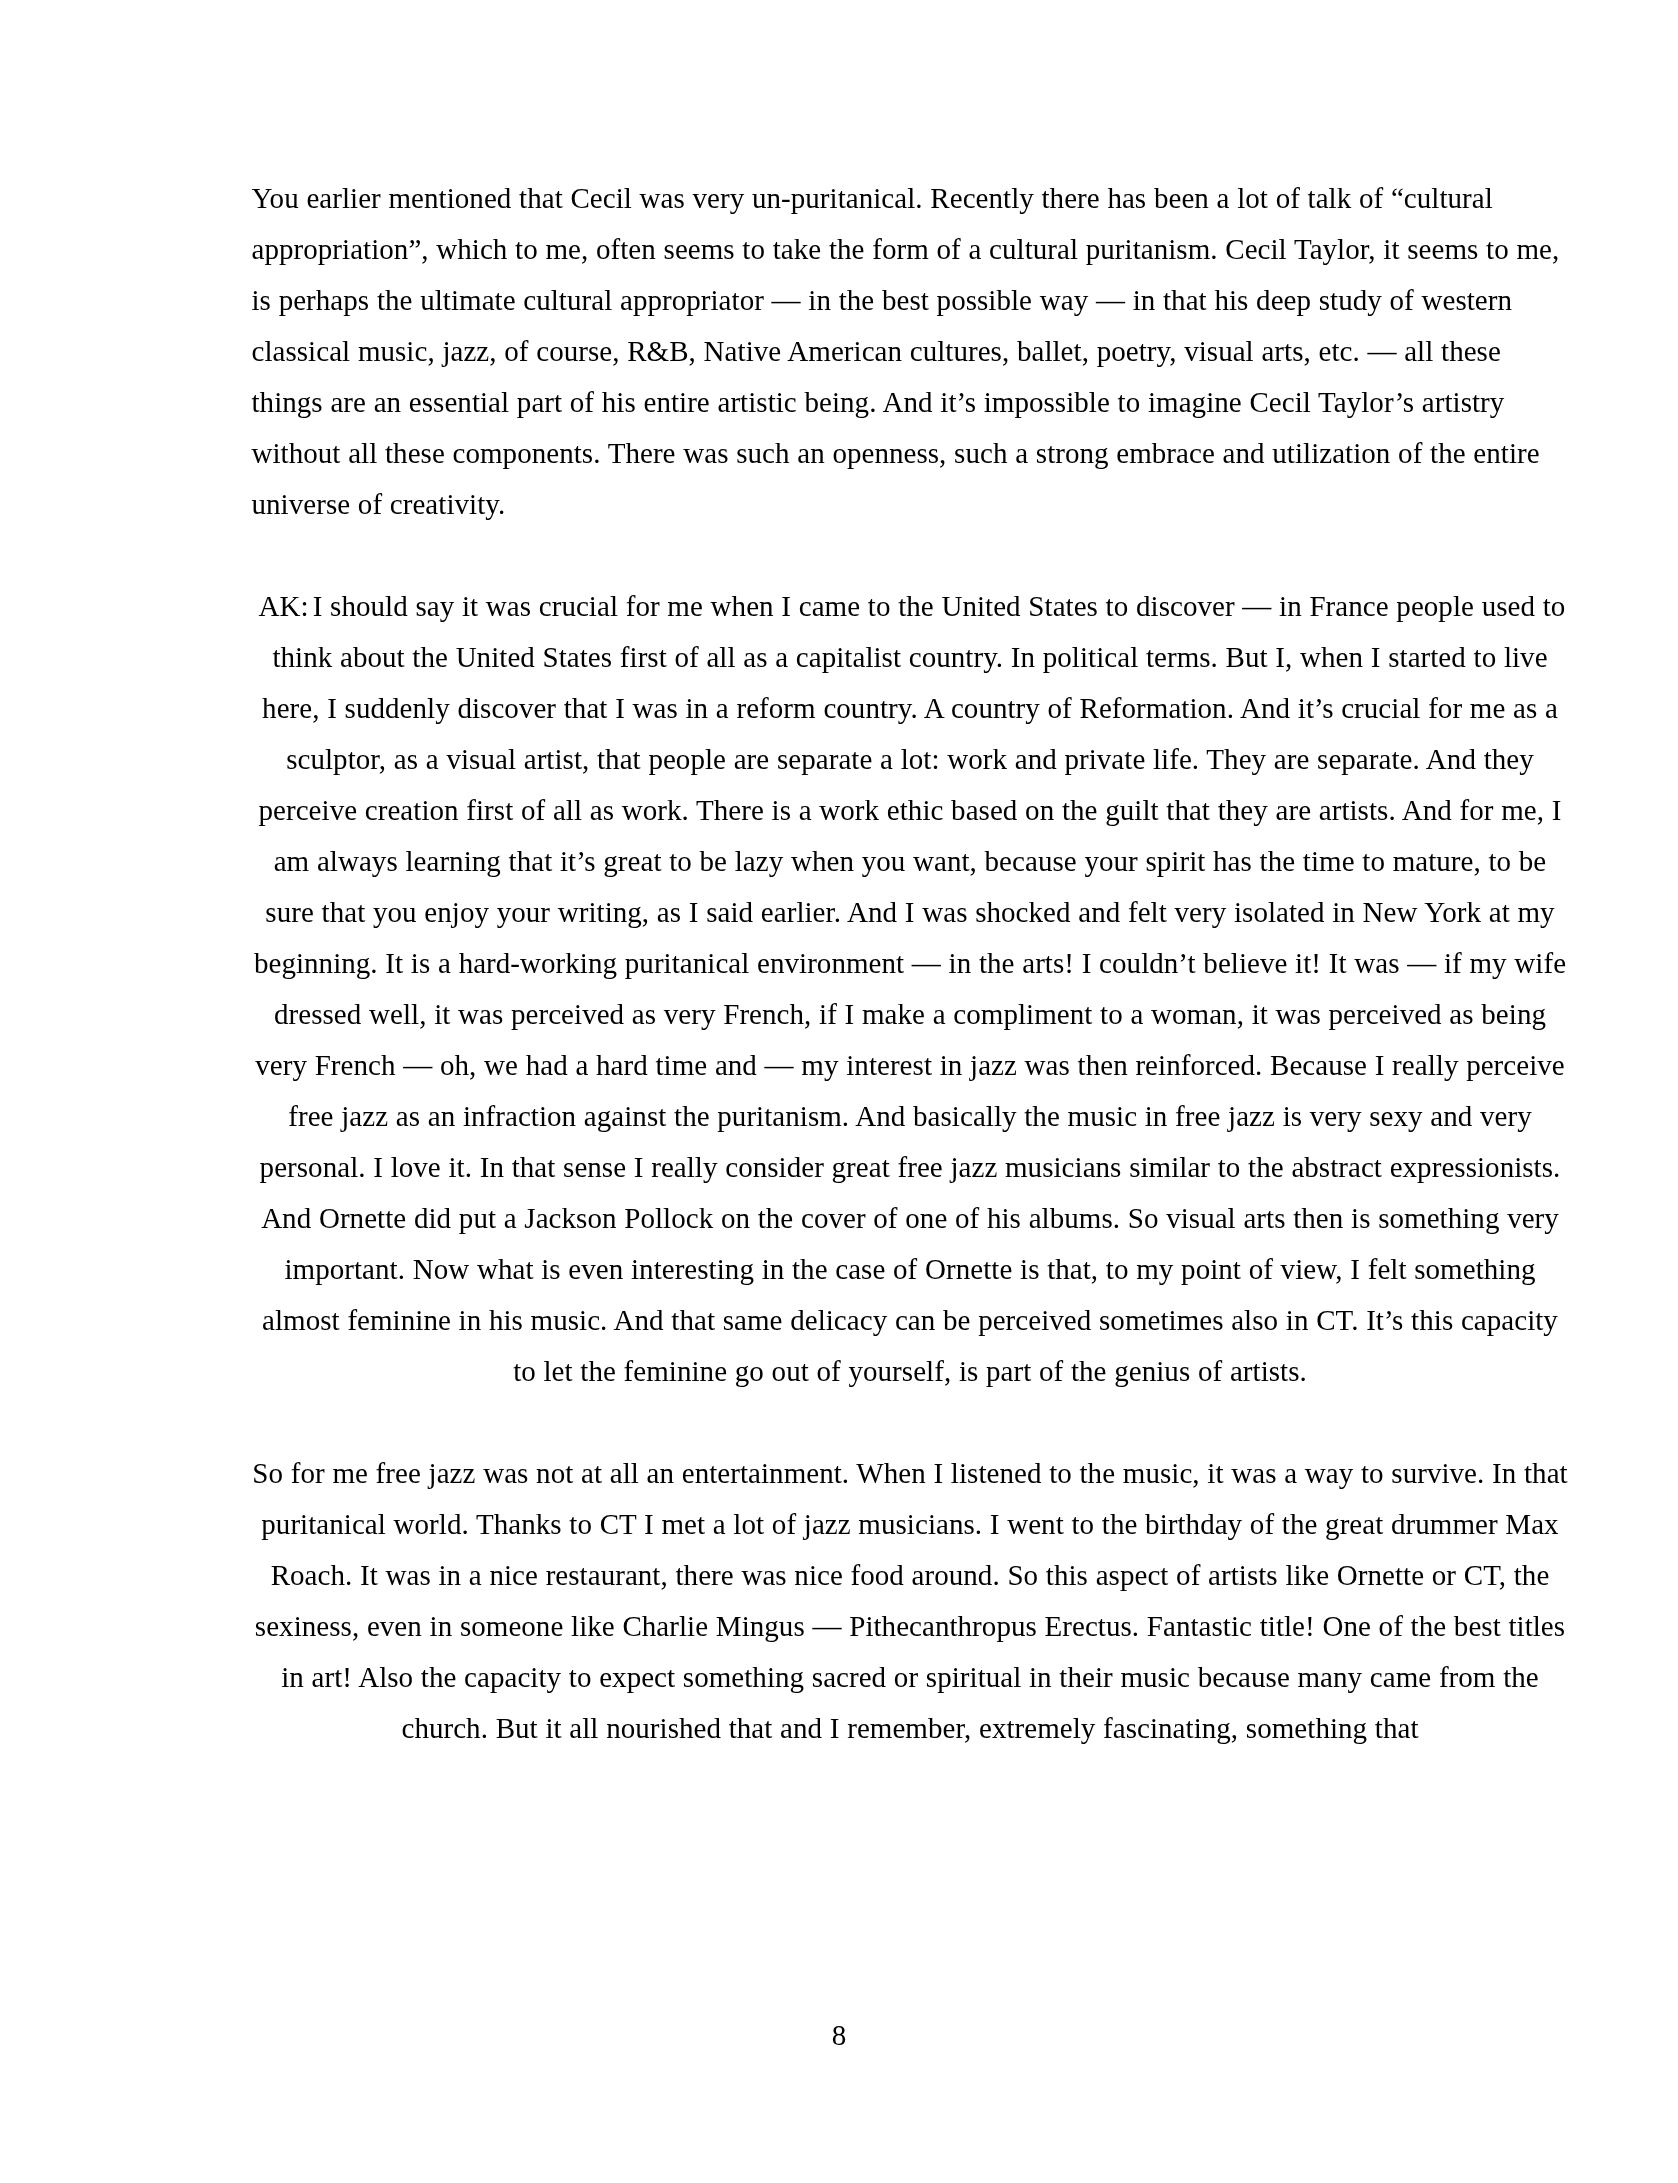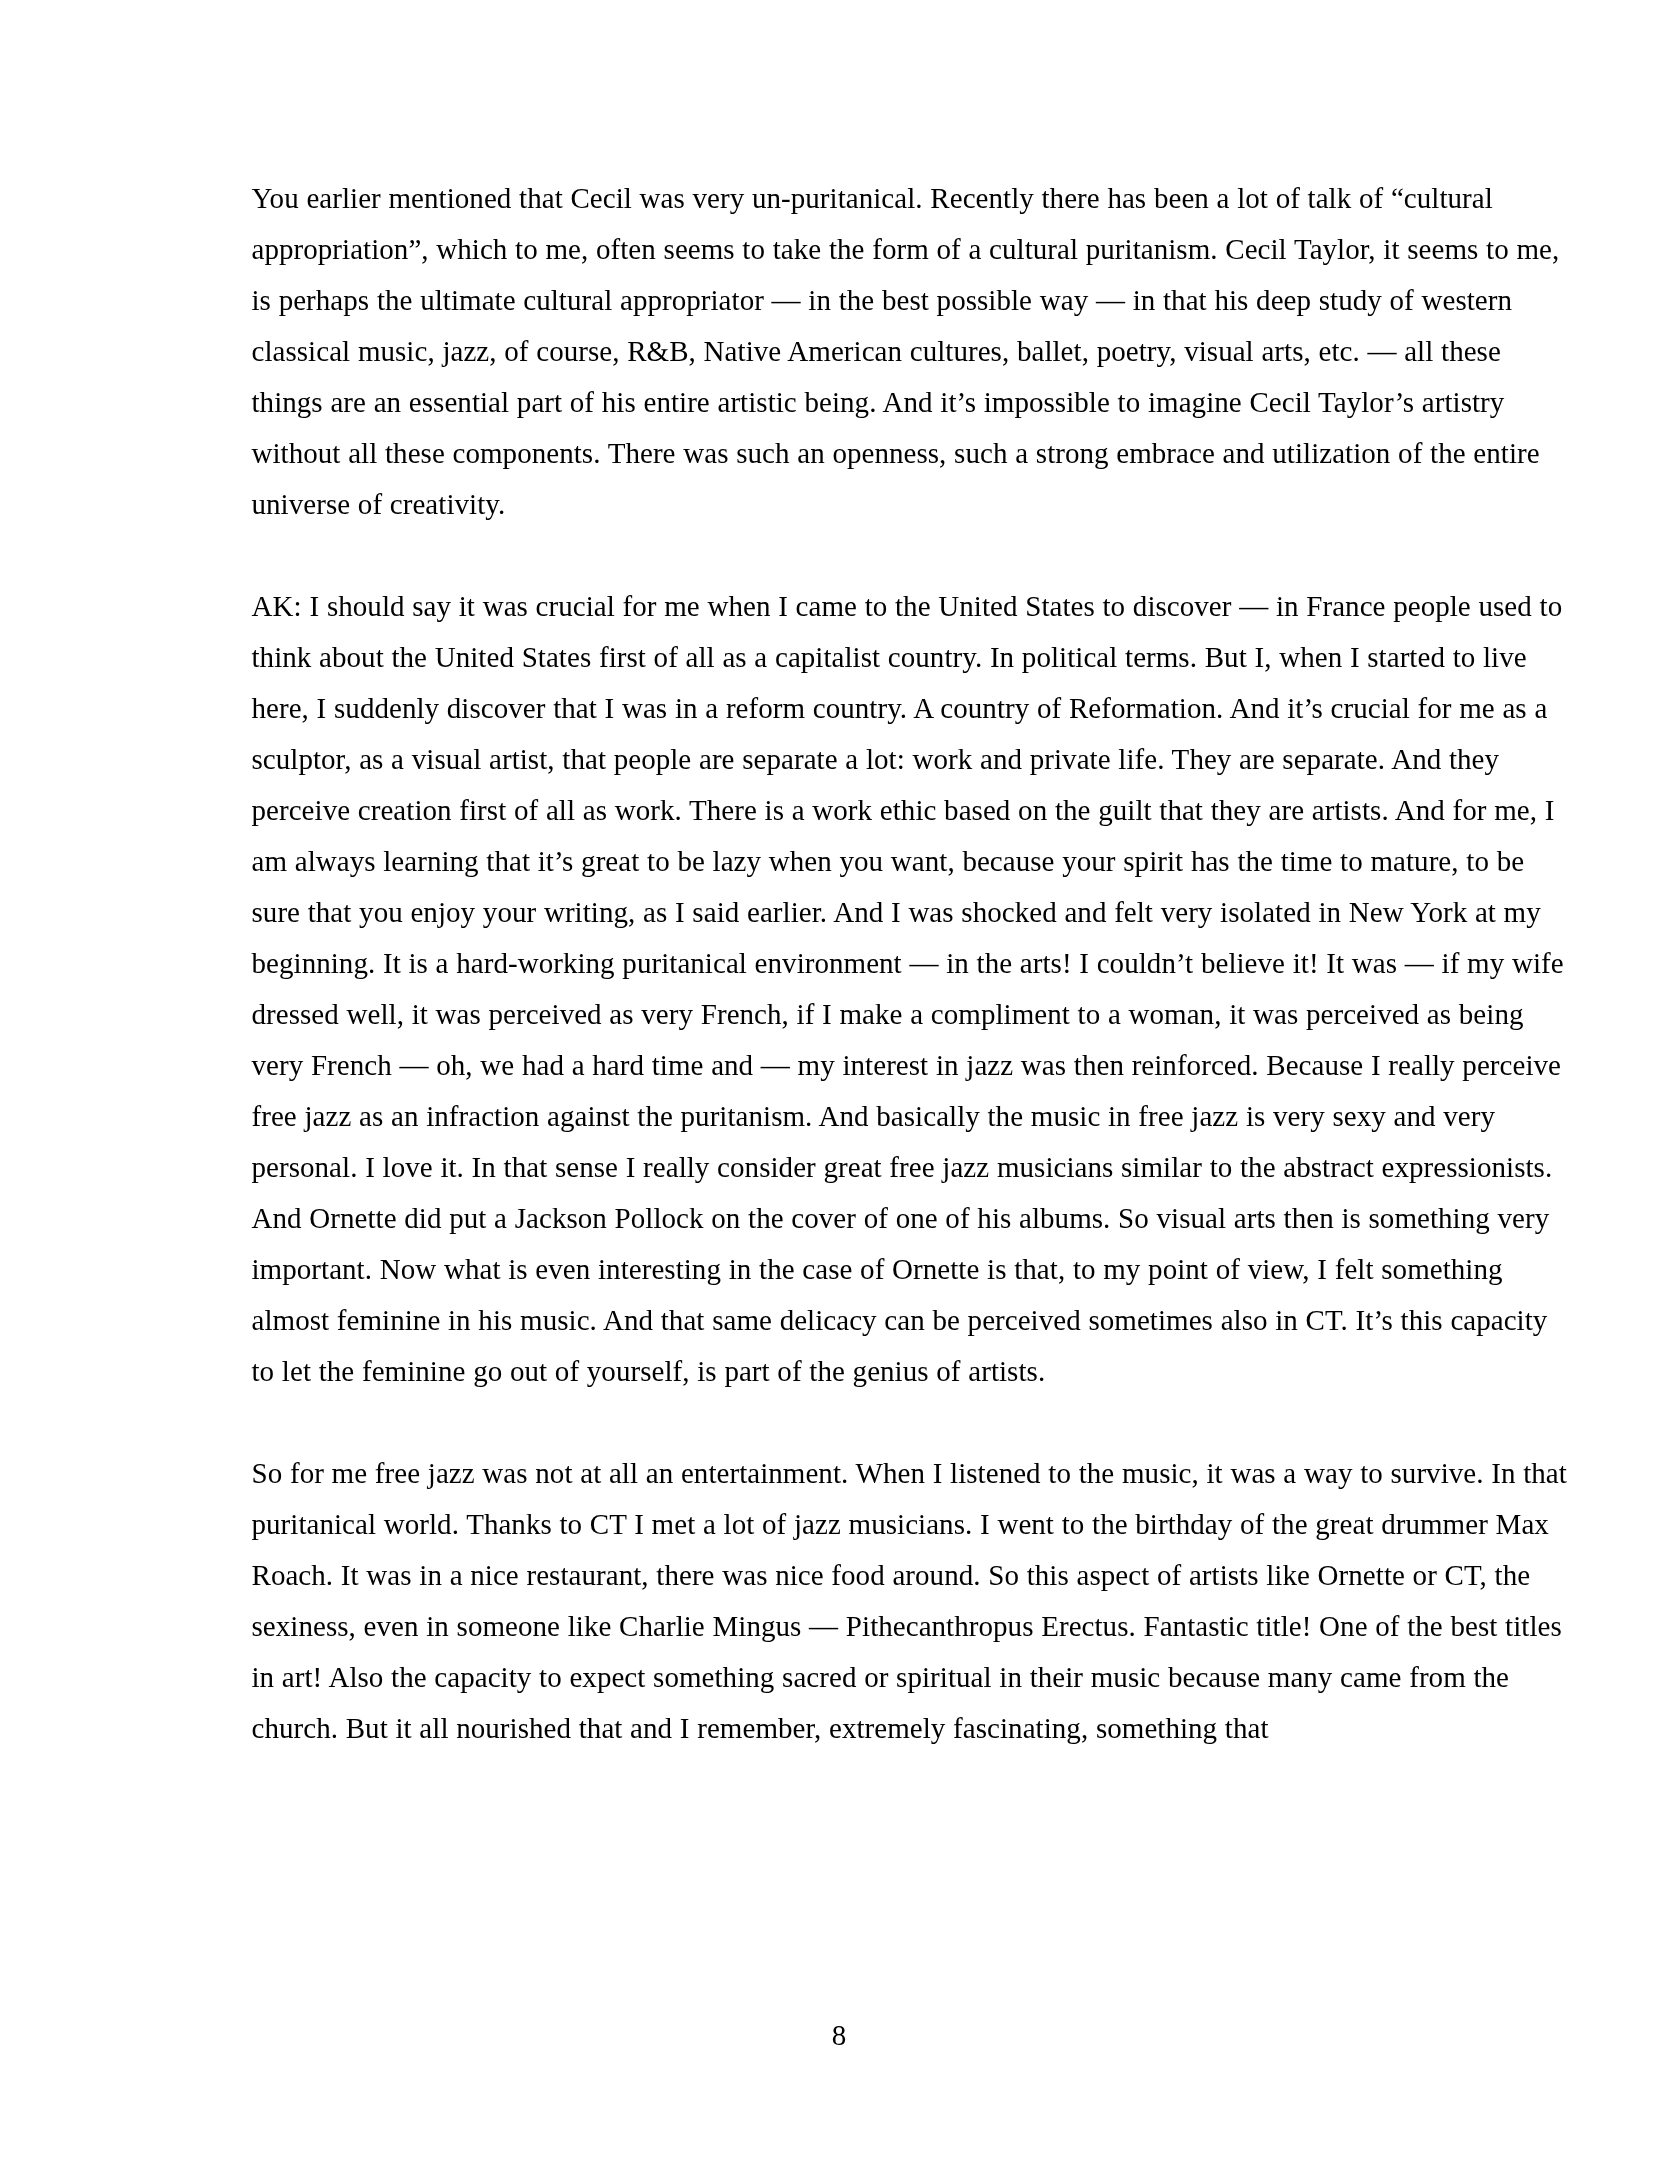--- a/index.html
+++ b/index.html
@@ -32,20 +32,21 @@
     line-height: 51px;
     text-align: left;
     margin: 0 0 0 0;
     letter-spacing: 0.05px;
     word-spacing: 0.4px;
     hyphens: none;
     -webkit-hyphens: none;
   }
   .para + .para {
     margin-top: 51px;
+    text-align: center;
   }
   .speaker-tab {
     display: inline-block;
     width: 58px;
   }
   .page-number {
     position: absolute;
     left: 0;
     right: 0;
     top: 2017px;

